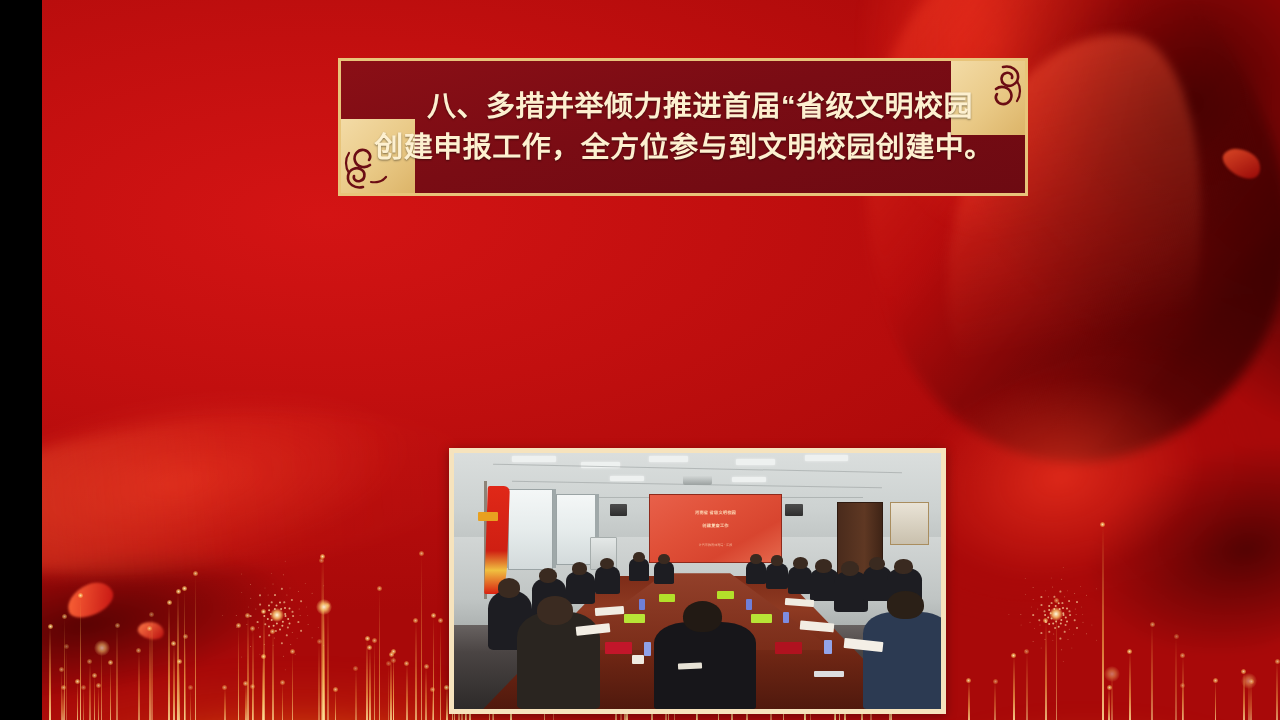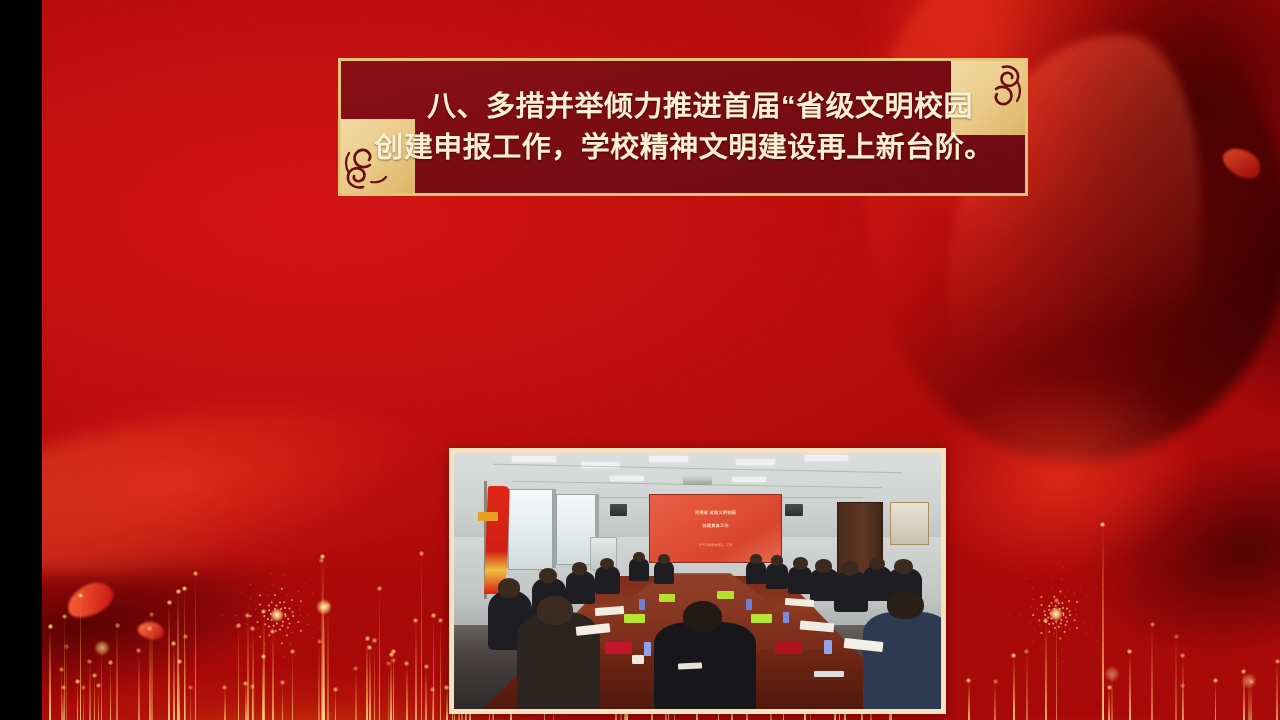--- a/index.html
+++ b/index.html
@@ -706,21 +706,21 @@
       <svg viewBox="0 0 74 74">
         <path d="M22 68 C14 70 6 65 7 57 C8 50 16 47 21 51 C25 54 24 61 19 62 C15 63 12 60 13 57" fill="none" stroke="#6b0d14" stroke-width="2.6" stroke-linecap="round"></path>
         <path d="M29 46 C24 50 16 48 14 42 C12 36 17 30 23 31 C28 32 31 37 28 41" fill="none" stroke="#6b0d14" stroke-width="2.6" stroke-linecap="round"></path>
         <path d="M8 54 C4 48 4 40 8 34" fill="none" stroke="#6b0d14" stroke-width="2.2" stroke-linecap="round"></path>
         <path d="M30 63 C36 64 42 62 45 58" fill="none" stroke="#6b0d14" stroke-width="2.2" stroke-linecap="round"></path>
       </svg>
     </div>
 
     <div class="title-inner">
       <div class="title-line l1">八、多措并举倾力推进首届“省级文明校园</div>
-      <div class="title-line l2">创建申报工作，学校精神文明建设再上新台阶。</div>
+      <div class="title-line l2">创建申报工作，全方位参与到文明校园创建中。</div>
     </div>
   </div>
 
 
   <div class="photo-frame">
     <div class="photo">
 
       <div class="ph-ceiling"></div>
       <div class="ph-tile" style="left:12%;  top:1%;  width:9%;  height:2.4%;"></div>
       <div class="ph-tile" style="left:26%;  top:3.5%;width:8%;  height:2.2%;"></div>

